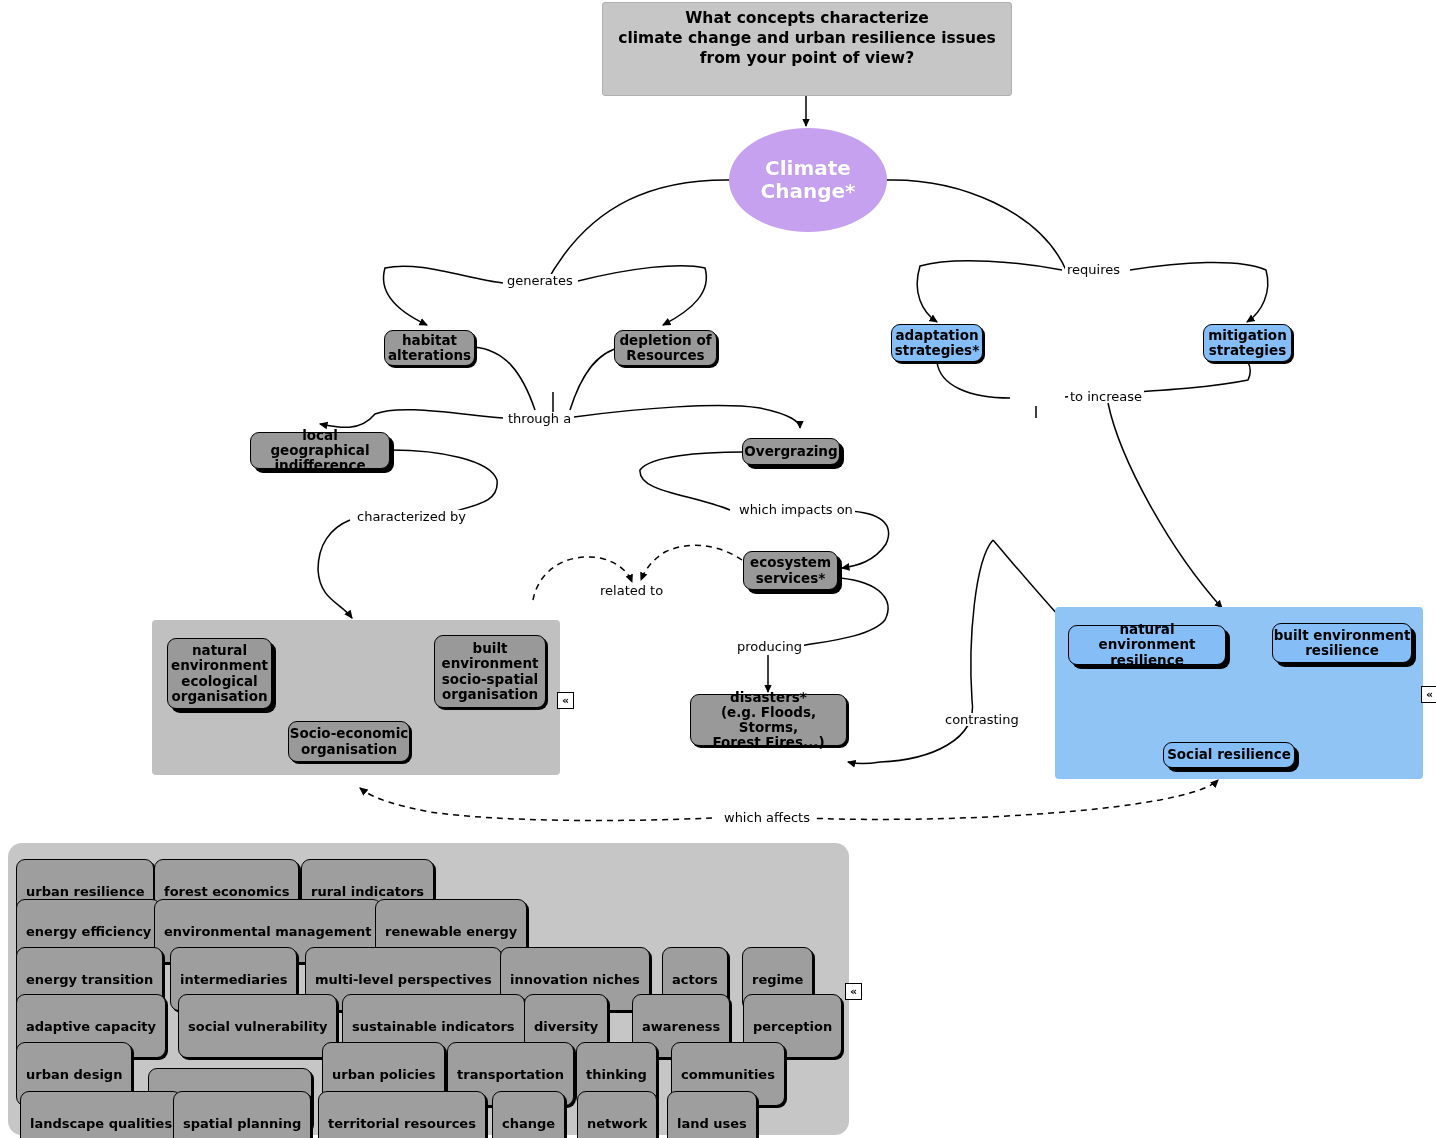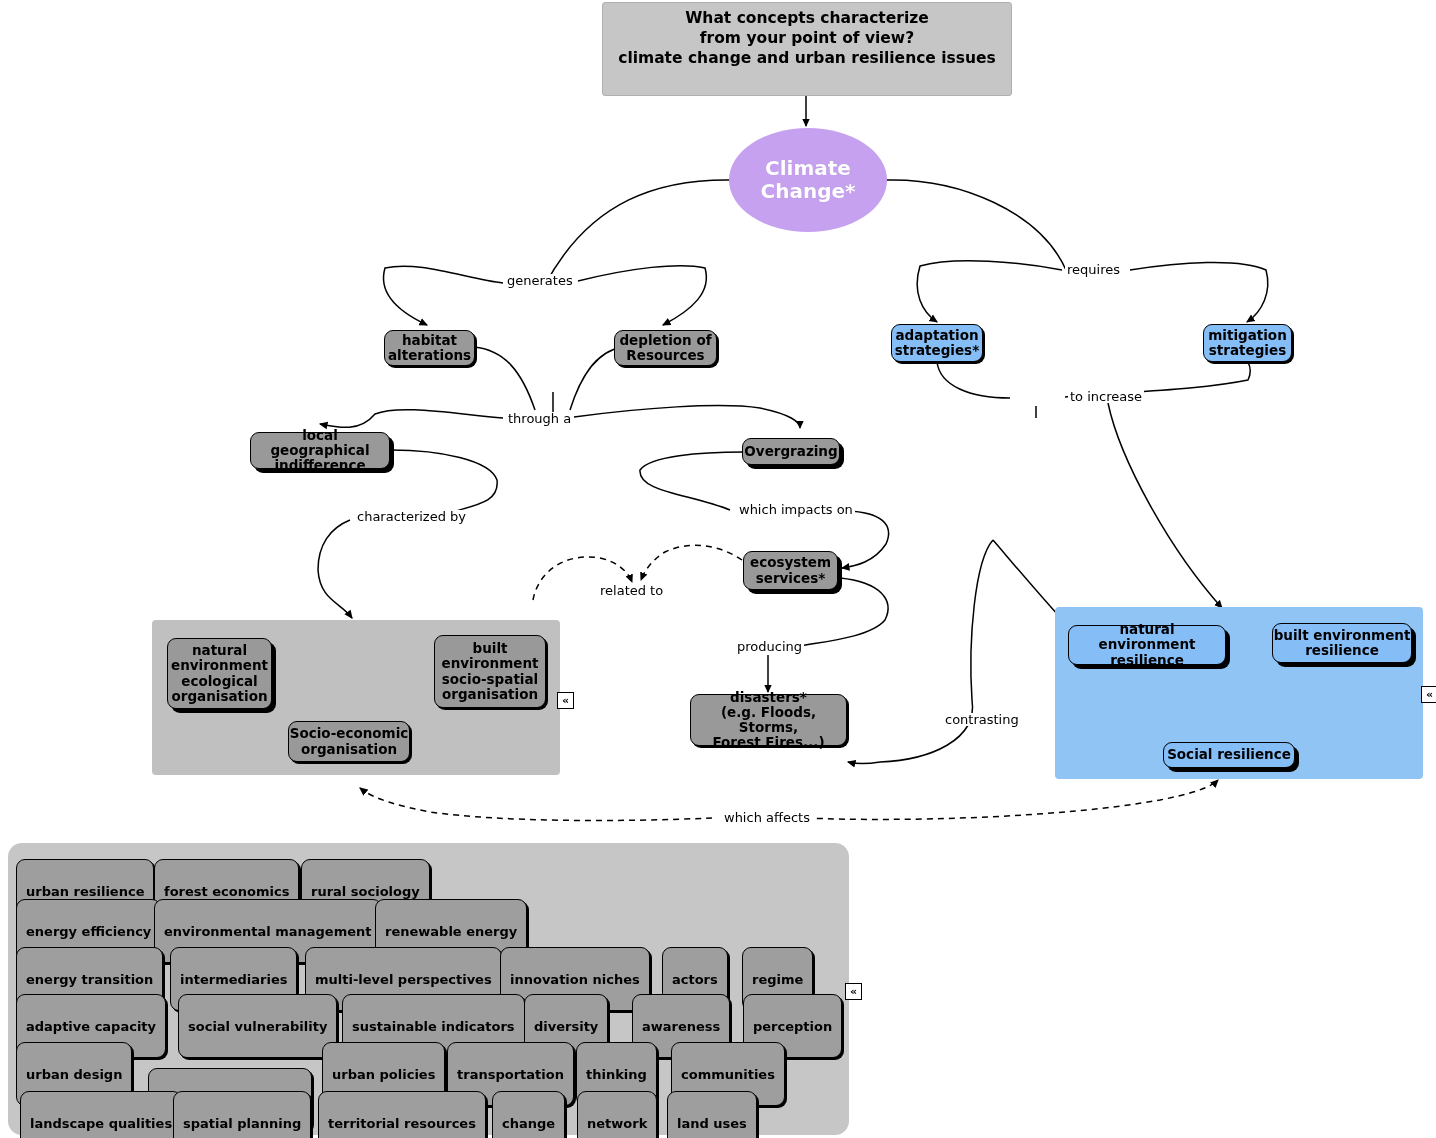--- a/index.html
+++ b/index.html
@@ -110,22 +110,22 @@
       <path d="M712,818 C620,822 500,822 430,812 C400,806 375,800 360,788" stroke-dasharray="6,5" marker-end="url(#ah)"></path>
       <path d="M806,818 C900,822 1060,818 1160,800 C1190,794 1210,788 1218,780" stroke-dasharray="6,5" marker-end="url(#ah)"></path>
 
       <path d="M1148,592 L1148,606" stroke-width="0"></path>
     </g>
   </svg>
 
   <div class="question" style="left:602px;top:2px;width:408px;height:86px;">
     <div>
       <div>What concepts characterize</div>
+      <div>climate change and urban resilience issues</div>
       <div>from your point of view?</div>
-      <div>climate change and urban resilience issues</div>
     </div>
   </div>
 
   <div class="ellipse" style="left:729px;top:128px;width:158px;height:104px;">
     <div>
       <div>Climate</div>
       <div>Change*</div>
     </div>
   </div>
 
@@ -255,21 +255,21 @@
   </div>
 
   <div id="kw-layer">
       <div class="pill" style="left: 16px; top: 859px;">
         <span>urban resilience</span>
       </div>
       <div class="pill" style="left: 154px; top: 859px;">
         <span>forest economics</span>
       </div>
       <div class="pill" style="left: 301px; top: 859px;">
-        <span>rural sociology</span>
+        <span>rural indicators</span>
       </div>
       <div class="pill" style="left: 16px; top: 899px;">
         <span>energy efficiency</span>
       </div>
       <div class="pill" style="left: 154px; top: 899px;">
         <span>environmental management</span>
       </div>
       <div class="pill" style="left: 375px; top: 899px;">
         <span>renewable energy</span>
       </div>

